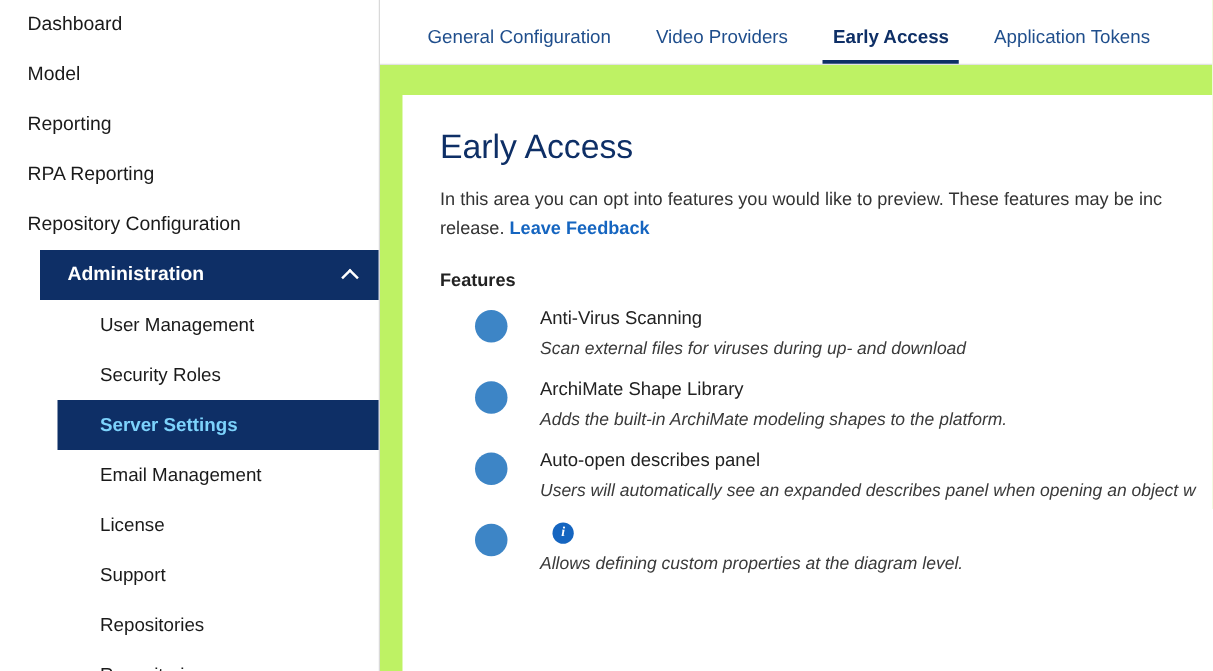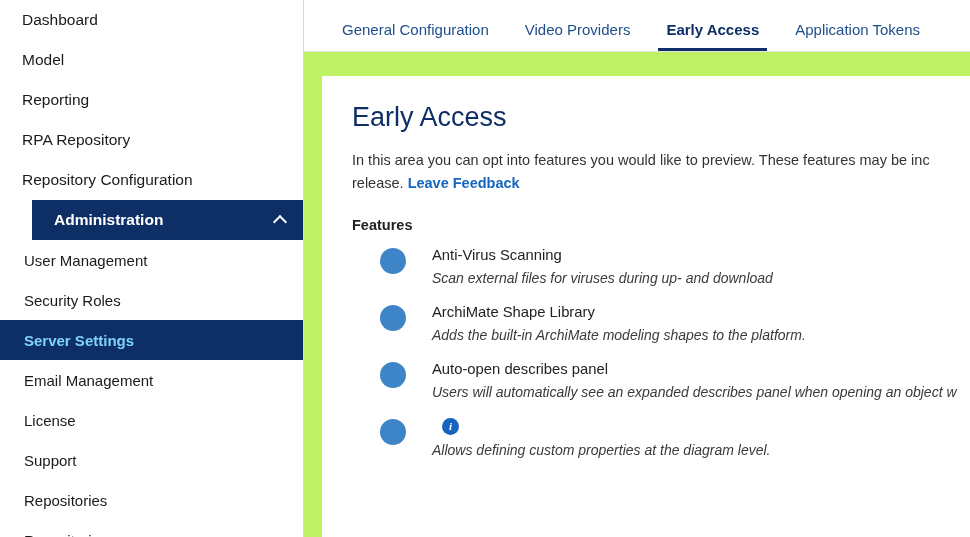--- a/index.html
+++ b/index.html
@@ -33,22 +33,23 @@
     height: 40px;
     display: flex;
     align-items: center;
     padding-left: 22px;
     font-size: 15.5px;
     color: #1a1a1a;
     cursor: pointer;
     white-space: nowrap;
   }
   .nav-item.sub {
-    padding-left: 24px;
+    padding-left: 34px;
     font-size: 15px;
+    margin-left: 46px;
   }
   .nav-item.section {
     background: #0e2f66;
     color: #ffffff;
     font-weight: bold;
     justify-content: space-between;
     padding-right: 16px;
     font-size: 15.5px;
     margin-left: 32px;
   }
@@ -206,21 +207,21 @@
     <div class="nav-item">
       <span>Dashboard</span>
     </div>
     <div class="nav-item">
       <span>Model</span>
     </div>
     <div class="nav-item">
       <span>Reporting</span>
     </div>
     <div class="nav-item">
-      <span>RPA Repository</span>
+      <span>RPA Reporting</span>
     </div>
     <div class="nav-item">
       <span>Repository Configuration</span>
     </div>
     <div class="nav-item section">
       <span>Administration</span>
       <span class="chevron"></span>
     </div>
     <div class="nav-item sub">
       <span>User Management</span>

